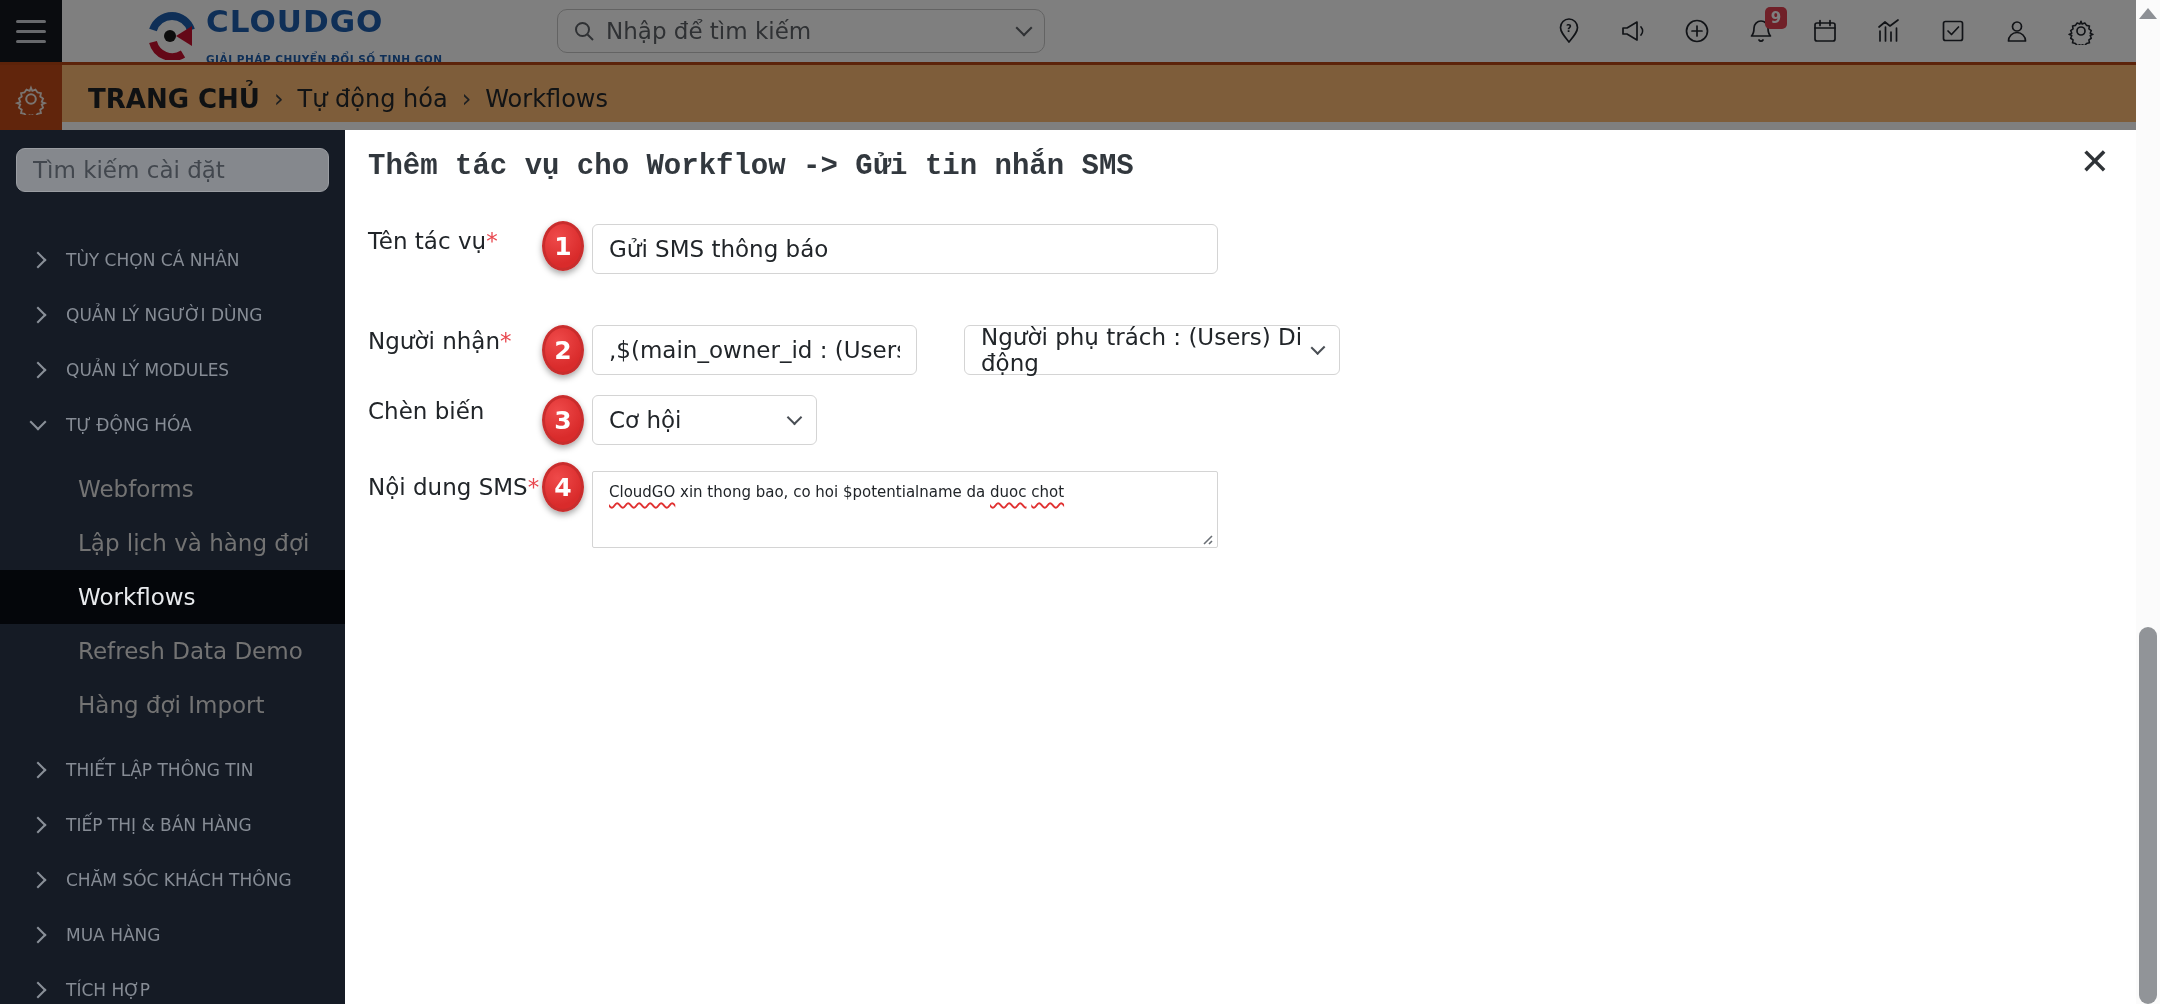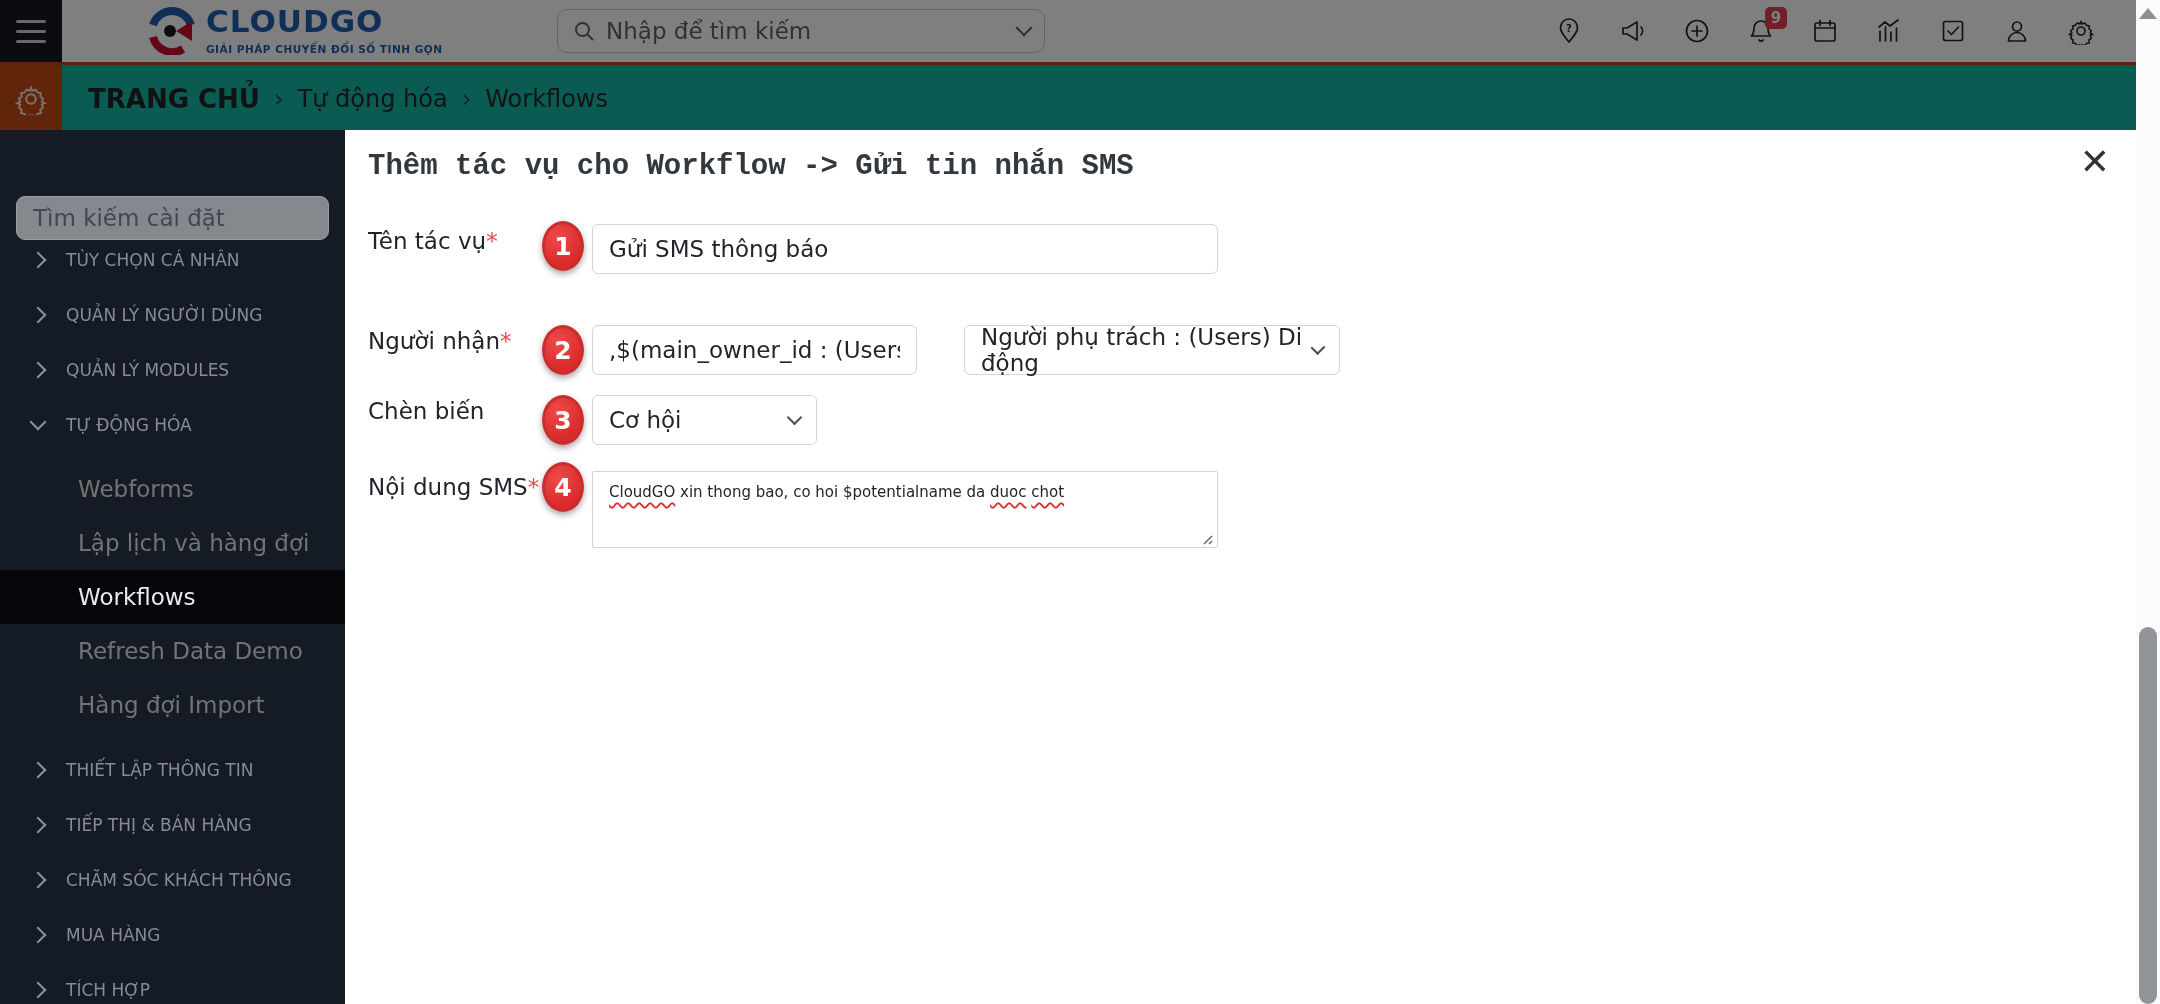--- a/index.html
+++ b/index.html
@@ -7,50 +7,50 @@
     font-family:"DejaVu Sans","Liberation Sans",sans-serif; background:#fff; }
 
   
   .topbar { position:absolute; left:0; top:0; width:2136px; height:62px; background:#fff; }
   .hamburger { position:absolute; left:0; top:0; width:62px; height:62px; background:#14181f;
     display:flex; flex-direction:column; justify-content:center; align-items:center; gap:7px; cursor:pointer; }
   .hamburger i { display:block; width:30px; height:3px; background:#cfd3d8; border-radius:2px; }
   .logo { position:absolute; left:148px; top:6px; display:flex; align-items:center; gap:10px; }
   .logo-mark { width:48px; height:48px; }
   .logo-text .name { font-size:31px; font-weight:bold; color:#1f5fae; letter-spacing:1px; line-height:1; }
-  .logo-text .tag { font-size:10.5px; font-weight:bold; color:#1f5fae; letter-spacing:.5px; margin-top:6px; }
+  .logo-text .tag { font-size:10.5px; font-weight:bold; color:#1f5fae; letter-spacing:.5px; margin-top:16px; }
   .g-search { position:absolute; left:557px; top:9px; width:488px; height:44px; border:1px solid #c6c6c6;
     border-radius:10px; display:flex; align-items:center; padding:0 14px; gap:10px; background:transparent; }
   .g-search input { flex:1; border:none; outline:none; background:transparent; font-size:23px; color:#3c4043;
     font-family:inherit; }
   .g-search input::placeholder { color:#5f6368; opacity:1; }
   .top-icons { position:absolute; right:40px; top:0; height:62px; display:flex; align-items:center; gap:34px; }
   .tico { position:relative; width:30px; height:30px; display:flex; align-items:center; justify-content:center; cursor:pointer; }
   .tico svg { width:28px; height:28px; stroke:#23272e; fill:none; stroke-width:1.7; stroke-linecap:round; stroke-linejoin:round; }
   .nbadge { position:absolute; top:-9px; right:-11px; min-width:22px; height:22px; background:#e04050; color:#fff;
     font-size:15px; font-weight:bold; border-radius:5px; display:flex; align-items:center; justify-content:center; padding:0 4px; }
 
   
-  .crumbbar { position:absolute; left:0; top:62px; width:2136px; height:68px; background:#14b8a6; border-top:3px solid #b84715; }
+  .crumbbar { position:absolute; left:0; top:62px; width:2136px; height:60px; background:#fdba74; border-top:3px solid #b84715; }
   .gear-square { position:absolute; left:0; top:0; width:62px; height:68px; background:#c24a18;
     display:flex; align-items:center; justify-content:center; cursor:pointer; }
   .gear-square svg { width:32px; height:32px; stroke:#f3e9e2; fill:none; stroke-width:1.8; }
   .crumbs { position:absolute; left:88px; top:0; height:68px; display:flex; align-items:center; gap:14px; }
   .crumb-home { font-size:26px; font-weight:bold; color:#1f2326; cursor:pointer; }
   .crumb { font-size:24px; color:#24282c; cursor:pointer; }
   .crumb-sep { font-size:24px; color:#3a3f44; }
 
   
   .dim { position:absolute; left:0; top:0; width:2136px; height:130px; background:rgba(0,0,0,0.5); z-index:40; }
 
   
   .sidebar { position:absolute; left:0; top:130px; width:345px; height:874px; background:#151b25; overflow:hidden; }
   .side-search { position:absolute; left:16px; top:18px; width:313px; height:44px; background:#85888d;
     border:1px solid #9a9da2; border-radius:9px; padding:0 16px; font-size:23px; color:#40454d;
-    font-family:inherit; outline:none;margin-top:48px; }
+    font-family:inherit; outline:none; }
   .side-search::placeholder { color:#42474e; opacity:1; }
   .nav { position:absolute; left:0; top:102px; width:345px; }
   .nav-row { height:55px; display:flex; align-items:center; padding-left:32px; gap:22px; cursor:pointer;
     color:#868c95; font-size:17px; }
   .nav-sub { height:54px; display:flex; align-items:center; padding-left:78px; cursor:pointer;
     color:#737373; font-size:23px; }
   .nav-sub.active { background:#04060a; color:#e8eaed; }
   .subwrap { margin:10px 0 10px 0; }
   .chev { width:12px; height:12px; border-right:2.4px solid #8a9099; border-bottom:2.4px solid #8a9099;
     transform:rotate(-45deg); flex:0 0 auto; }

